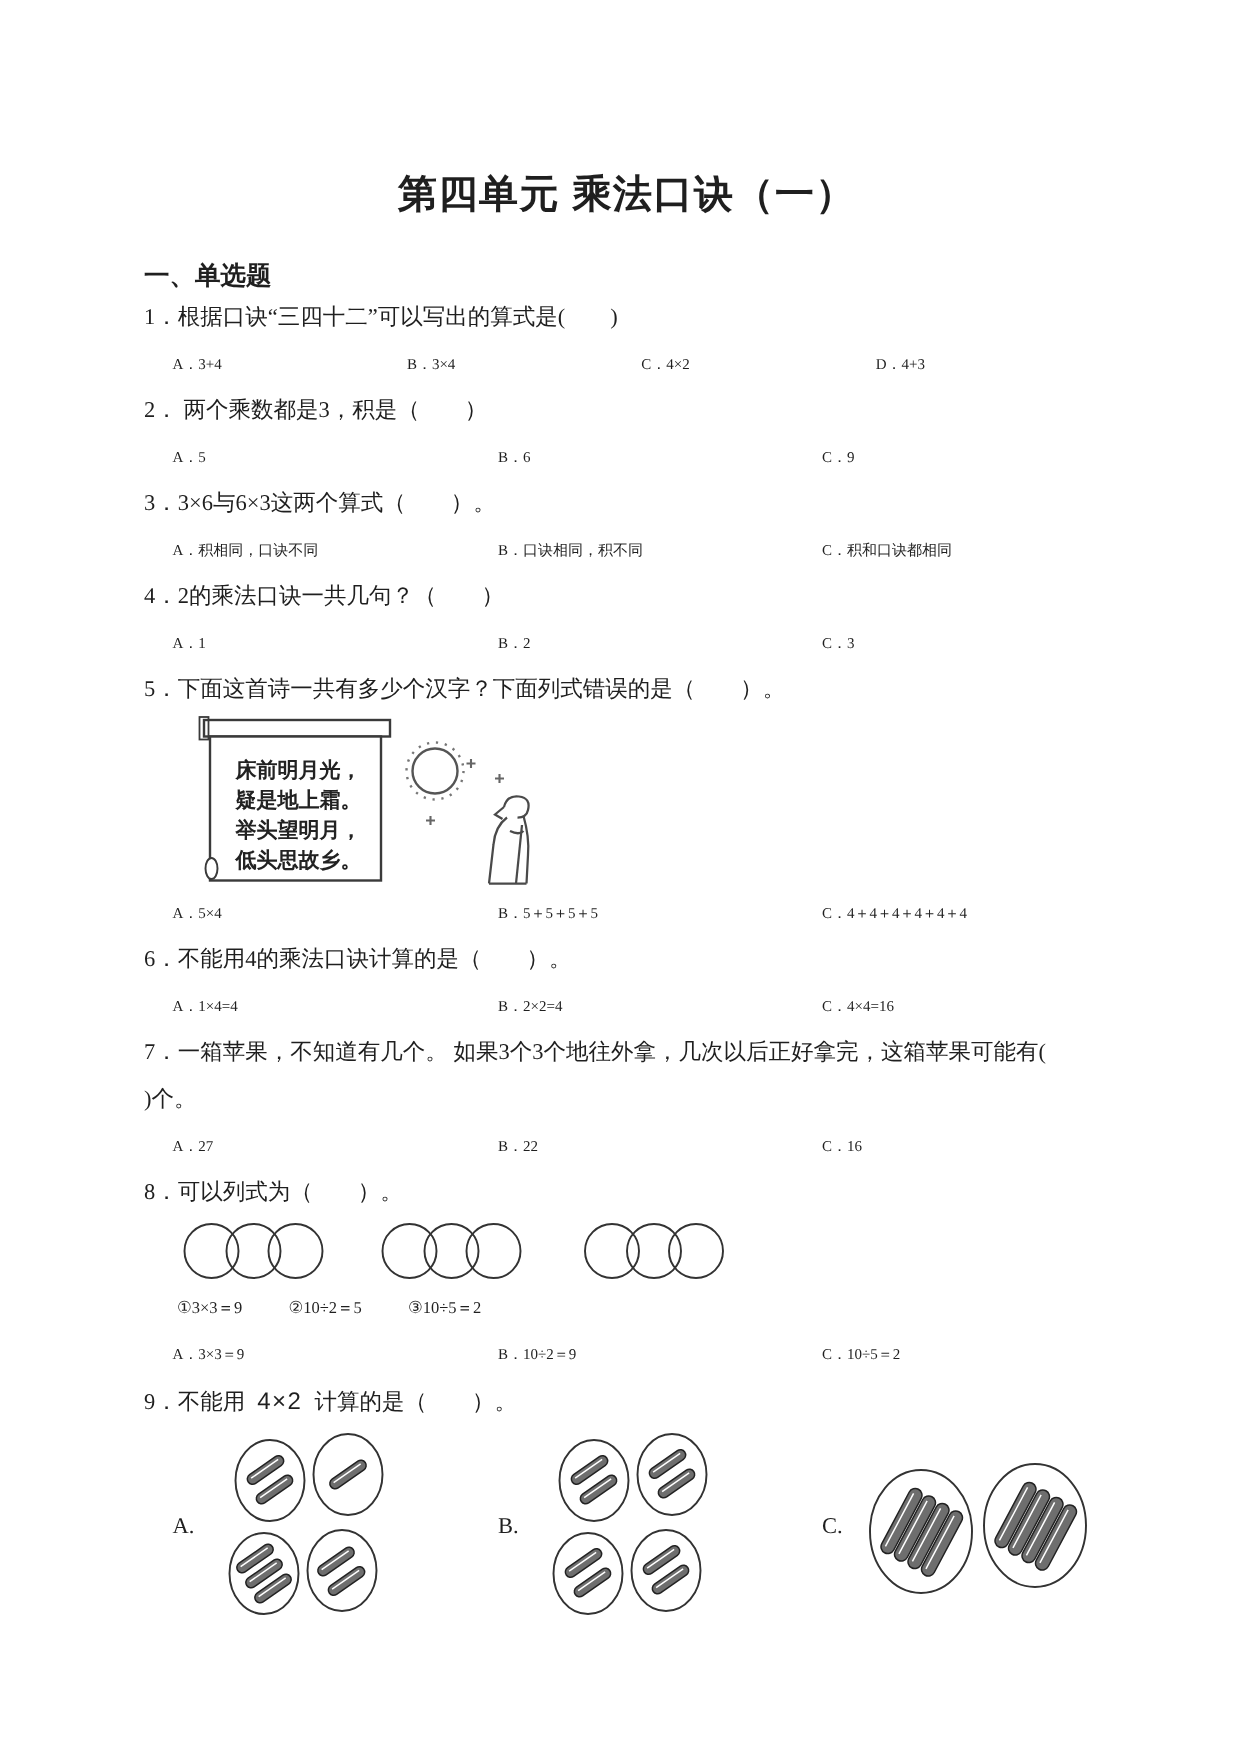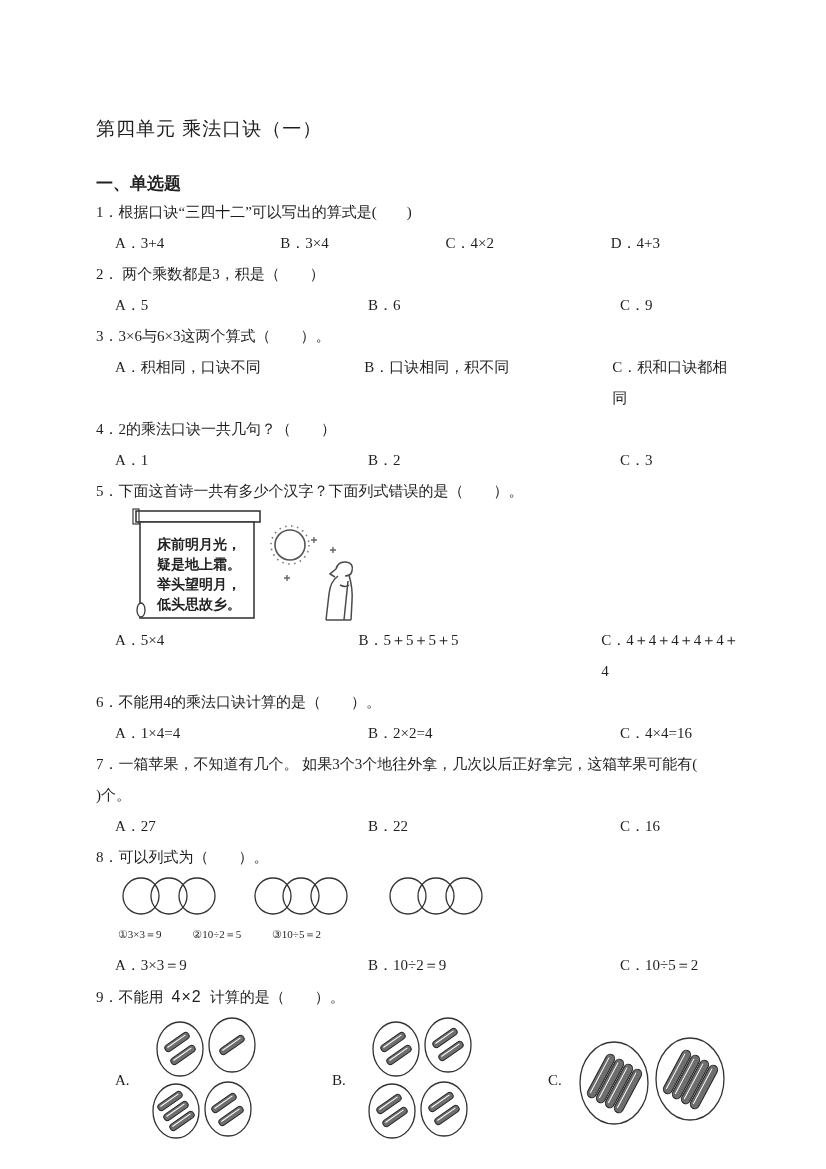--- a/index.html
+++ b/index.html
@@ -1,24 +1,24 @@
 <!DOCTYPE html>
 <html><head>
 <meta charset="utf-8">
 <style>
   html,body{margin:0;padding:0;background:#ffffff;}
   body{width:826px;height:1169px;overflow:hidden;color:#1f1f1f;
        font-family:"Liberation Serif","DejaVu Serif",serif;}
   .page{padding:110px 86px 0 96px;}
-  .title{margin:0;font-size:19px;line-height:38px;font-weight:normal;
+  .title{margin:0;font-size:26px;line-height:38px;text-align:center;font-weight:bold;
          font-family:"Liberation Sans","DejaVu Sans",sans-serif;letter-spacing:1px;}
   .section{margin-top:22px;font-size:17px;line-height:27px;font-weight:bold;
            font-family:Liberation Serif, serif;}
   .row{font-size:15px;line-height:31px;white-space:nowrap;}
-  .opts{display:flex;padding-left:19px;font-size:15px;line-height:31px;gap:36px;}
+  .opts{display:flex;padding-left:19px;font-size:10px;line-height:31px;}
   .opts.four > span{width:161px;}
   .opts.three > span:nth-child(1){width:217px;}
   .opts.three > span:nth-child(2){width:216px;}
   .fig5{height:118px;padding-left:24px;}
   .fig8{height:46px;}
   .eqs{padding-left:22px;font-size:11px;line-height:31px;}
   .eqs span{margin-right:28px;}
   .formula{font-family:"Liberation Sans","DejaVu Sans",sans-serif;font-size:16px;
            letter-spacing:1px;margin:0 8px;}
   .figs9{display:flex;align-items:center;height:135px;padding-left:19px;font-size:15px;}

